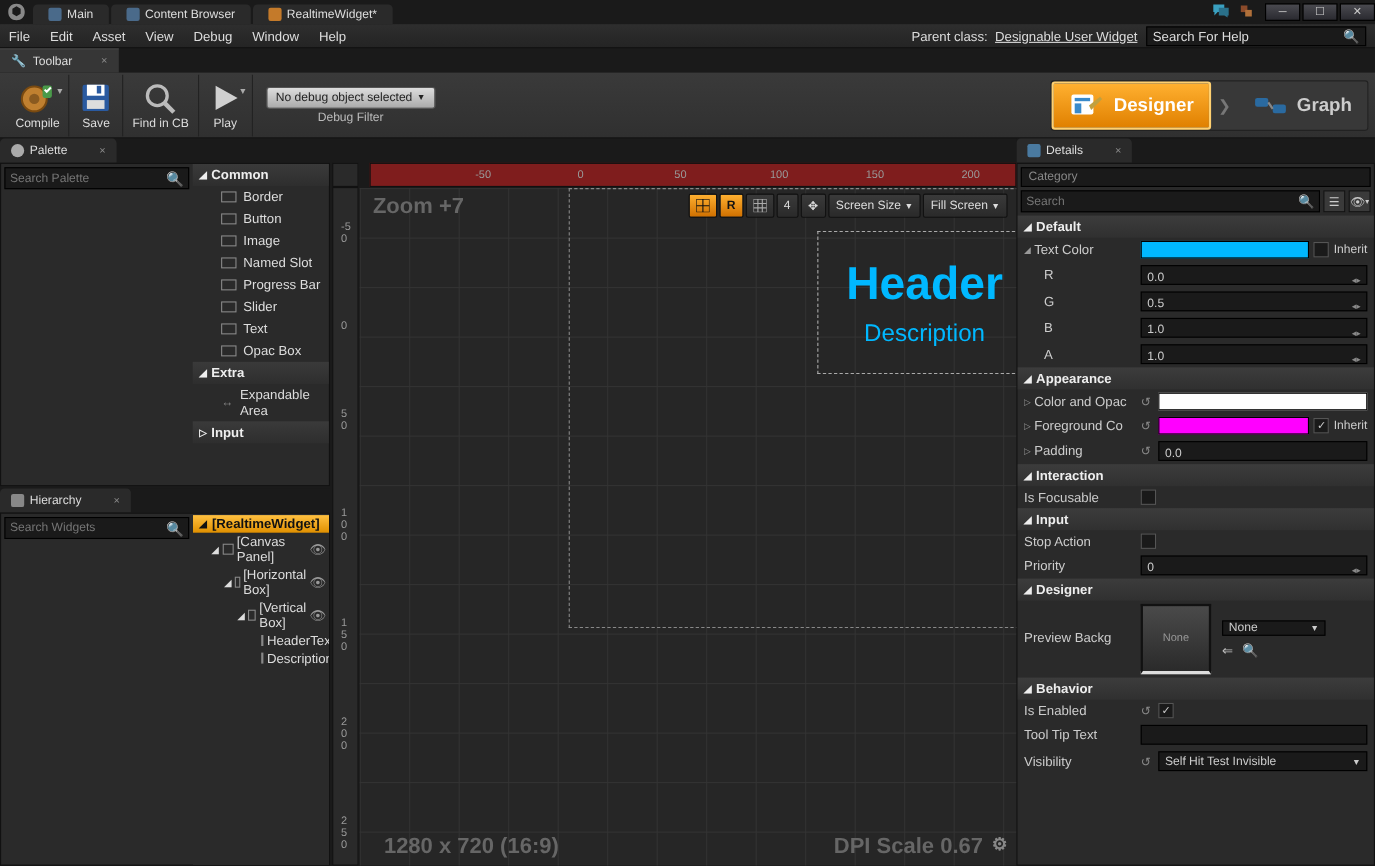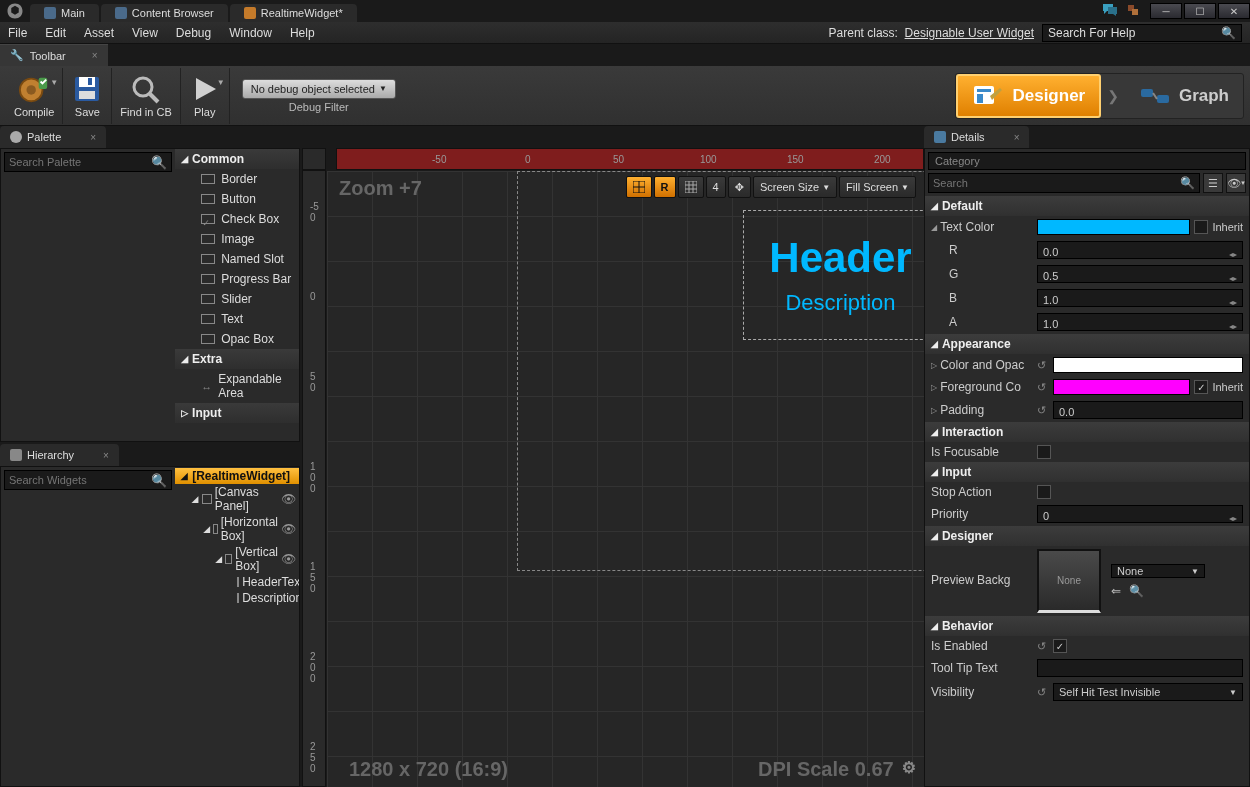--- a/index.html
+++ b/index.html
@@ -293,24 +293,20 @@
           </div>
         <div class="tree-item">
             <span class="ii sq"></span>
             <span>Border</span>
           </div>
         <div class="tree-item">
             <span class="ii"></span>
             <span>Button</span>
           </div>
         <div class="tree-item">
-            <span class="ii chk"></span>
-            <span>Check Box</span>
-          </div>
-        <div class="tree-item">
             <span class="ii"></span>
             <span>Image</span>
           </div>
         <div class="tree-item">
             <span class="ii"></span>
             <span>Named Slot</span>
           </div>
         <div class="tree-item">
             <span class="ii"></span>
             <span>Progress Bar</span>

